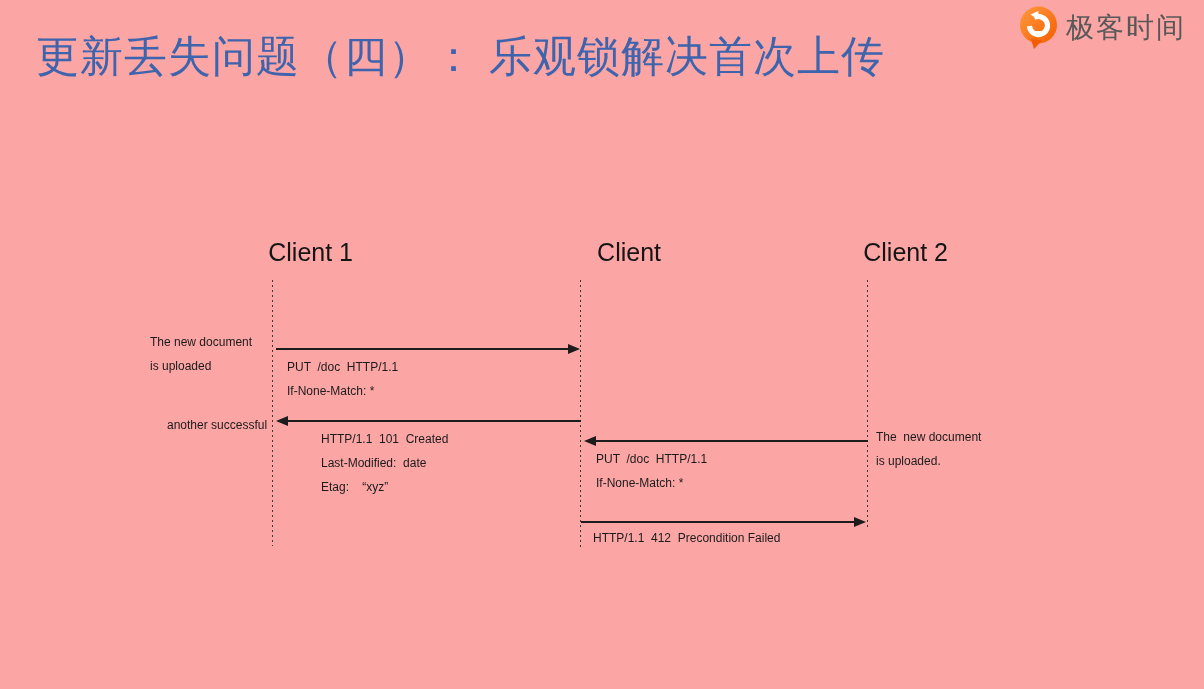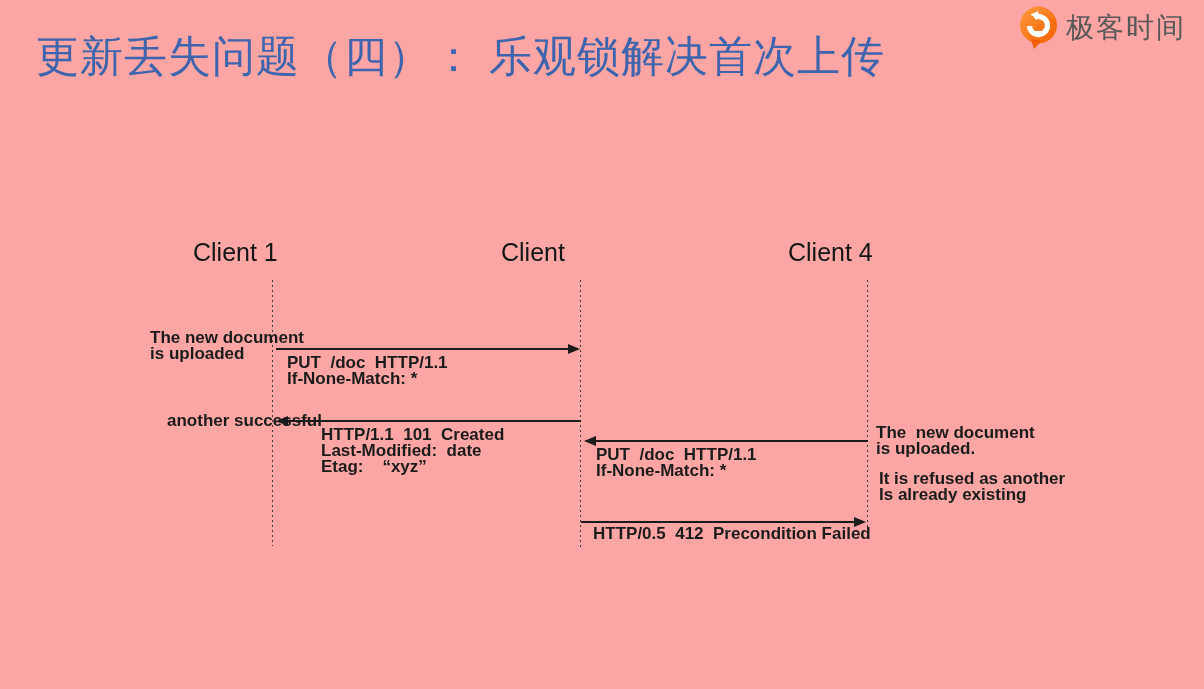--- a/index.html
+++ b/index.html
@@ -41,21 +41,21 @@
     font-weight: 500;
     color: #585858;
     letter-spacing: 2px;
   }
 
   
   .actor-label {
     position: absolute;
     top: 238px;
     width: 160px;
-    text-align: left;
+    text-align: right;
     font-size: 25px;
     color: #151515;
   }
 
   .lifeline {
     position: absolute;
     width: 2px;
     background: repeating-linear-gradient(to bottom, #3a3a3a 0 2px, transparent 2px 5px);
     background-size: 1px 100%;
     background-repeat: no-repeat;
@@ -73,23 +73,23 @@
     border-left: 12px solid #1c1c1c;
   }
   .arrow-head.left {
     border-top: 5px solid transparent;
     border-bottom: 5px solid transparent;
     border-right: 12px solid #1c1c1c;
   }
 
   .msg-label, .anno {
     position: absolute;
-    font-size: 17px;
-    font-weight: 700;
-    line-height: 16px;
+    font-size: 12px;
+    font-weight: 400;
+    line-height: 24px;
     color: #1b1b1b;
     white-space: pre;
   }
 </style>
 </head>
 <body>
 
 <div class="slide">
 
   <div class="title">更新丢失问题（四）： 乐观锁解决首次上传</div>
@@ -106,21 +106,21 @@
       <path d="M13 33 L24 34.5 L16 43 Z" fill="#F55C00"></path>
       <circle cx="20.5" cy="19.5" r="9" fill="none" stroke="#ffffff" stroke-width="5.2" stroke-dasharray="46 11" transform="rotate(-118 20.5 19.5)"></circle>
       <path d="M12.5 8.5 L20.5 5 L19.5 13 Z" fill="#ffffff"></path>
       <path d="M17.5 25 L23.5 25 L20 31.5 Z" fill="#ffffff"></path>
     </svg>
     <span class="logo-text">极客时间</span>
   </div>
 
   <div class="actor-label" style="left:193px">Client 1</div>
   <div class="actor-label" style="left:501px">Client</div>
-  <div class="actor-label" style="left:788px">Client 4</div>
+  <div class="actor-label" style="left:788px">Client 2</div>
 
   <div class="lifeline" style="left:272px; top:280px; height:266px"></div>
   <div class="lifeline" style="left:580px; top:280px; height:268px"></div>
   <div class="lifeline" style="left:867px; top:280px; height:248px"></div>
 
   <div class="arrow-shaft" style="left:276px; top:348px; width:294px"></div>
   <div class="arrow-head right" style="left:568px; top:344px"></div>
   <div class="msg-label" style="left:287px; top:355px">PUT  /doc  HTTP/1.1
 If-None-Match: *</div>
 
@@ -130,23 +130,21 @@
 Last-Modified:  date
 Etag:    “xyz”</div>
 
   <div class="arrow-shaft" style="left:595px; top:440px; width:273px"></div>
   <div class="arrow-head left" style="left:584px; top:436px"></div>
   <div class="msg-label" style="left:596px; top:447px">PUT  /doc  HTTP/1.1
 If-None-Match: *</div>
 
   <div class="arrow-shaft" style="left:581px; top:521px; width:274px"></div>
   <div class="arrow-head right" style="left:854px; top:517px"></div>
-  <div class="msg-label" style="left:593px; top:526px">HTTP/0.5  412  Precondition Failed</div>
+  <div class="msg-label" style="left:593px; top:526px">HTTP/1.1  412  Precondition Failed</div>
 
   <div class="anno" style="left:150px; top:330px">The new document
 is uploaded</div>
   <div class="anno" style="left:167px; top:413px">another successful</div>
   <div class="anno" style="left:876px; top:425px">The  new document
 is uploaded.</div>
-  <div class="anno" style="left:879px; top:471px">It is refused as another
-Is already existing</div>
 
 </div>
 
 </body></html>

